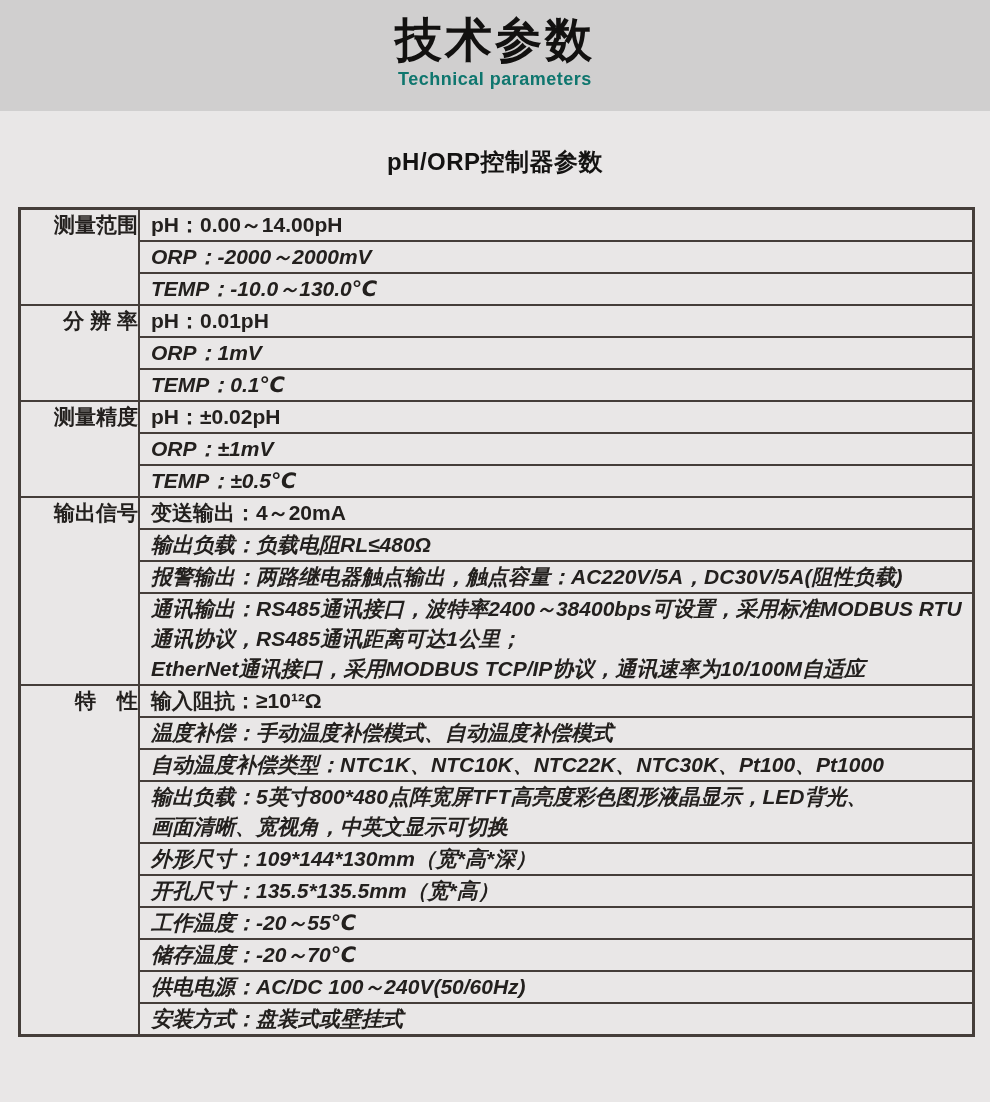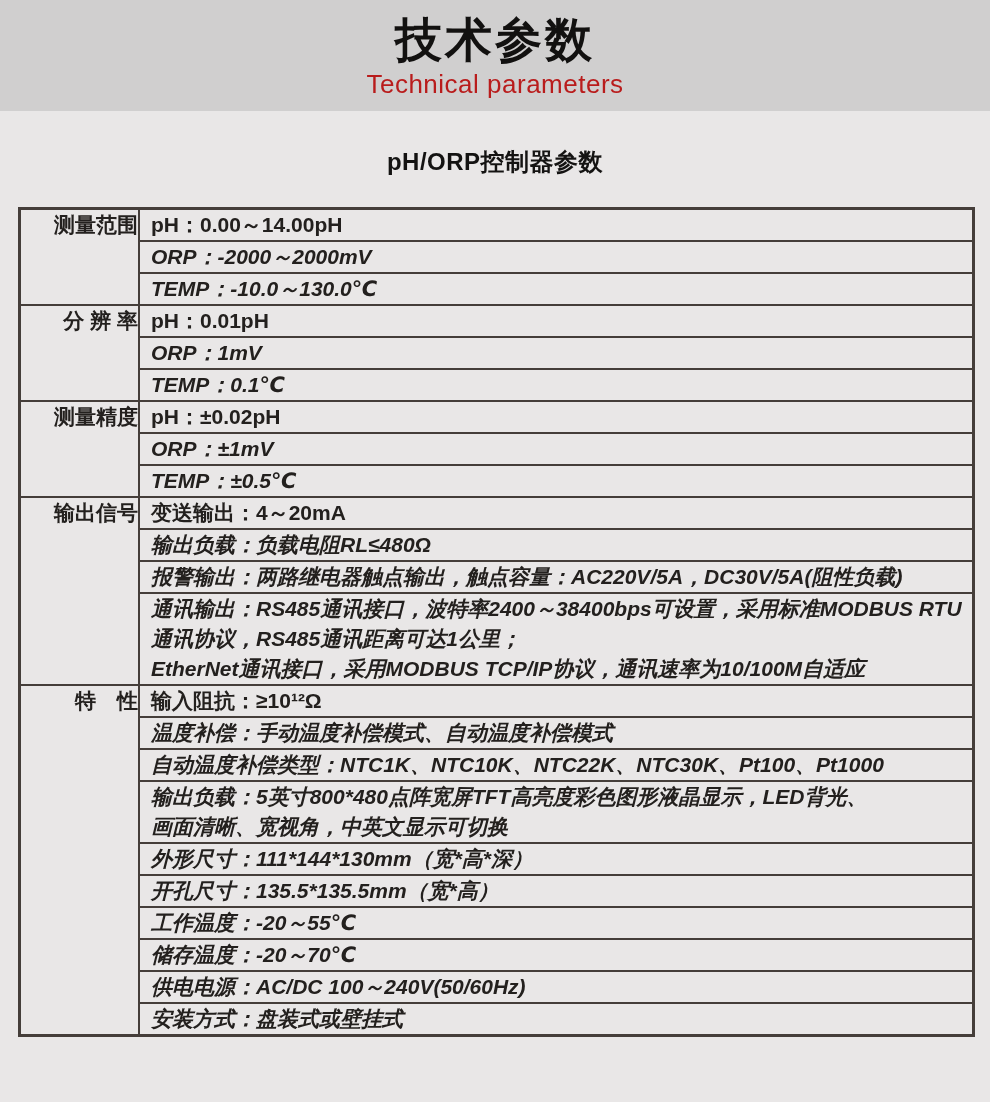--- a/index.html
+++ b/index.html
@@ -18,22 +18,22 @@
   }
   .banner h1 {
     margin-top: 12px;
     font-size: 47px; font-weight: 700;
     letter-spacing: 3px;
     color: #121110;
     line-height: 1.18;
   }
   .banner .subtitle {
     margin-top: 2px;
-    font-size: 26px; font-weight: 400;
-    color: #b91c1c;
+    font-size: 18px; font-weight: 700;
+    color: #0f766e;
     letter-spacing: 0.5px;
   }
   
   .section-title {
     margin-top: 37px;
     text-align: center;
     font-size: 24px; font-weight: 700;
     color: #141312;
     line-height: 28px;
     letter-spacing: 0.5px;
@@ -155,21 +155,21 @@
           <div class="line">温度补偿：手动温度补偿模式、自动温度补偿模式</div>
         </div>
       <div class="row">
           <div class="line">自动温度补偿类型：NTC1K、NTC10K、NTC22K、NTC30K、Pt100、Pt1000</div>
         </div>
       <div class="row">
         <div class="line">输出负载：5英寸800*480点阵宽屏TFT高亮度彩色图形液晶显示，LED背光、</div>
         <div class="line indent">画面清晰、宽视角，中英文显示可切换</div>
       </div>
       <div class="row">
-          <div class="line">外形尺寸：111*144*130mm（宽*高*深）</div>
+          <div class="line">外形尺寸：109*144*130mm（宽*高*深）</div>
         </div>
       <div class="row">
           <div class="line">开孔尺寸：135.5*135.5mm（宽*高）</div>
         </div>
       <div class="row">
           <div class="line">工作温度：-20～55℃</div>
         </div>
       <div class="row">
           <div class="line">储存温度：-20～70℃</div>
         </div>

